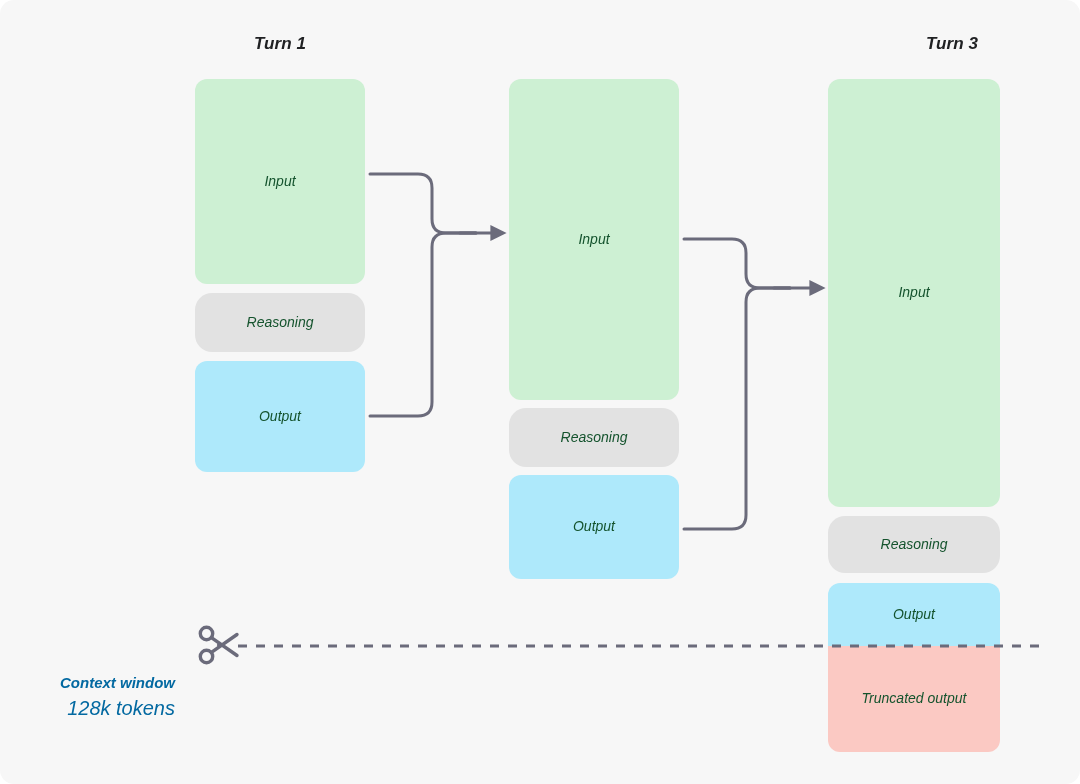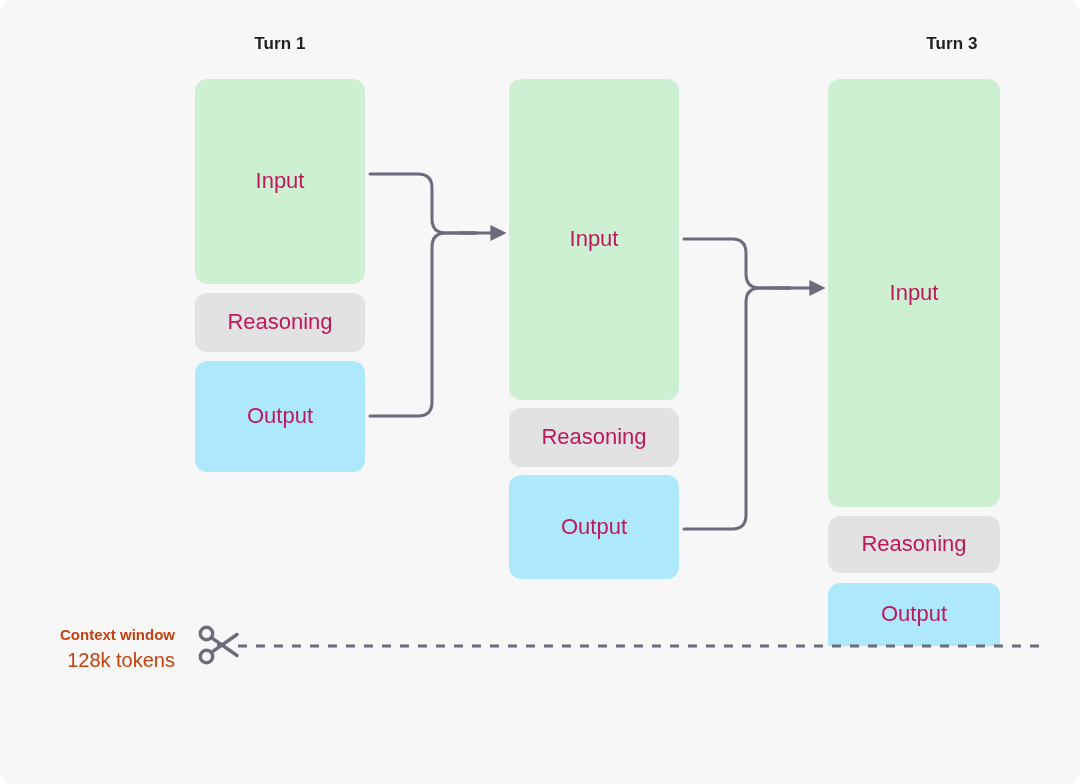--- a/index.html
+++ b/index.html
@@ -13,68 +13,70 @@
     overflow: hidden;
     font-family: "Liberation Sans", sans-serif;
   }
   #canvas {
     position: relative;
     width: 1080px;
     height: 784px;
     background: #f7f7f7;
     border-radius: 14px;
     overflow: hidden;
+    font-style: italic;
   }
 
   
   .col-header {
     position: absolute;
     font-size: 17px;
     font-weight: bold;
     color: #202123;
     text-align: center;
     width: 200px;
     letter-spacing: 0.1px;
   }
 
   
   .block {
     position: absolute;
     display: flex;
     align-items: center;
     justify-content: center;
     border-radius: 12px;
-    font-size: 22px;
-    color: #be185d;
+    font-size: 14px;
+    color: #14532d;
     text-align: center;
     line-height: 1.28;
     box-sizing: border-box;
   }
   .block.input     { background: #cdf0d3; }
-  .block.reasoning { background: #e2e2e2; }
+  .block.reasoning { background: #e2e2e2; border-radius: 17px; }
   .block.output    { background: #aee9fb; }
   .block.truncated { background: #fbc9c3; }
 
   .block.flat-bottom { border-bottom-left-radius: 0; border-bottom-right-radius: 0; }
   .block.flat-top    { border-top-left-radius: 0;    border-top-right-radius: 0; }
 
   
   .connectors {
     position: absolute;
     left: 0; top: 0;
     width: 1080px; height: 784px;
     pointer-events: none;
   }
 
   
   .ctx-label {
     position: absolute;
     text-align: right;
-    color: #c2410c;
+    color: #0369a1;
     line-height: 1.45;
+    margin-top: 48px;
   }
   .ctx-label .ctx-title {
     display: block;
     font-size: 15px;
     font-weight: bold;
   }
   .ctx-label .ctx-sub {
     display: block;
     font-size: 20px;
     font-weight: normal;
@@ -104,20 +106,21 @@
   <div class="block reasoning" style="left:509px; top:408px; width:170px; height:59px;">Reasoning</div>
 
   <div class="block output" style="left:509px; top:475px; width:170px; height:104px;">Output</div>
 
   <div class="block input" style="left:828px; top:79px; width:172px; height:428px;">Input</div>
 
   <div class="block reasoning" style="left:828px; top:516px; width:172px; height:57px;">Reasoning</div>
 
   <div class="block output flat-bottom" style="left:828px; top:583px; width:172px; height:63px;">Output</div>
 
+  <div class="block truncated flat-top" style="left:828px; top:646px; width:172px; height:106px;">Truncated output</div>
 
   <svg class="connectors" viewBox="0 0 1080 784" width="1080" height="784">
     <defs>
       <marker id="arrowhead" markerWidth="7" markerHeight="7" refX="2.2" refY="3" orient="auto" markerUnits="strokeWidth">
         <path d="M0,0.35 L5.4,3 L0,5.65 Z" fill="#6b6b7b"></path>
       </marker>
     </defs>
 
     <path d="M 370 174 L 418 174 Q 432 174 432 188 L 432 219 Q 432 233 446 233 L 476 233" fill="none" stroke="#6b6b7b" stroke-width="3" stroke-linecap="round"></path>
 

